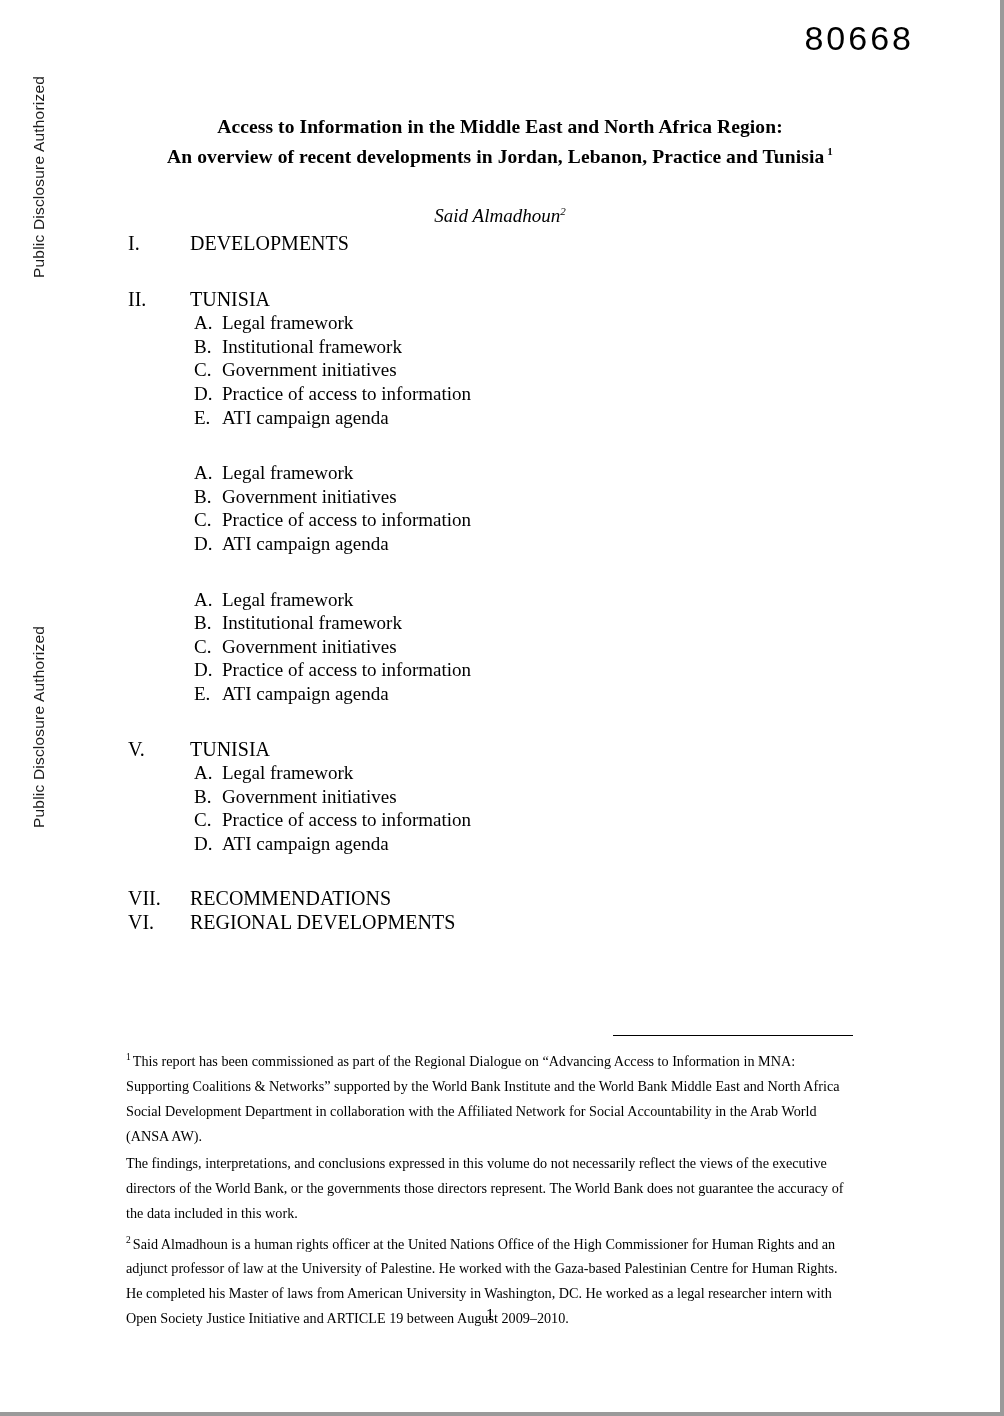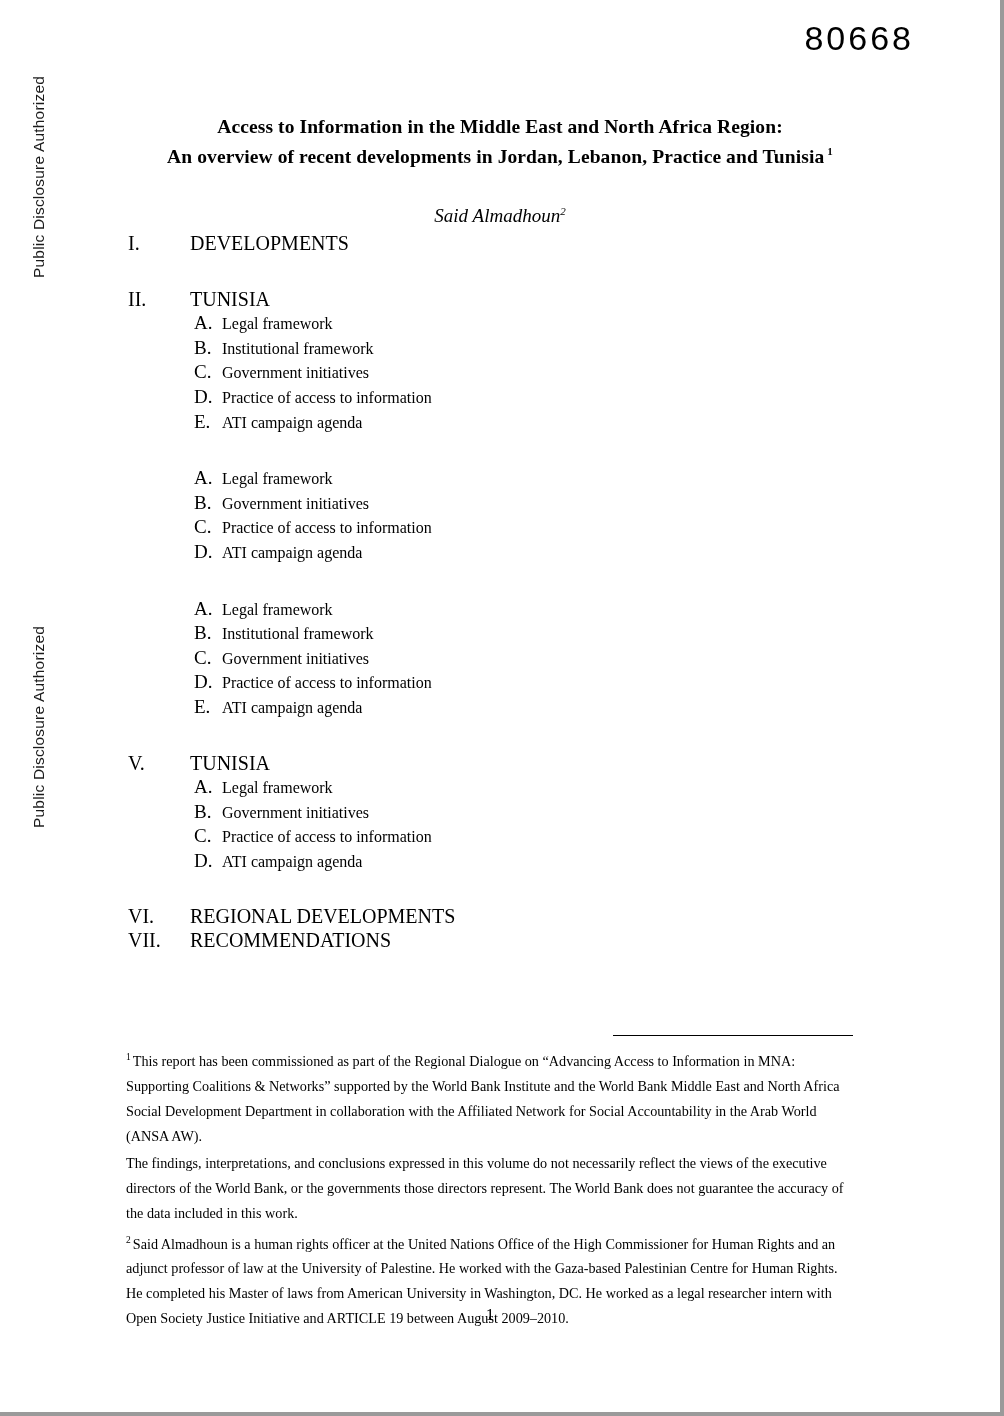--- a/index.html
+++ b/index.html
@@ -116,21 +116,21 @@
     align-items: baseline;
     padding-left: 66px;
     white-space: nowrap;
   }
   .toc-letter {
     display: inline-block;
     width: 28px;
     flex: 0 0 28px;
     font-size: 19px;
   }
-  .toc-sub-label { font-size: 16px; }
+  .toc-sub-label { font-size: 19px; }
 
   
   #footnote-rule {
     position: absolute;
     top: 1035px;
     left: 613px;
     width: 240px;
     height: 0;
     border-top: 1.6px solid #000000;
   }
@@ -271,28 +271,28 @@
           <span class="toc-letter">C.</span>
           <span class="toc-sub-label">Practice of access to information</span>
         </div>
         <div class="toc-sub">
           <span class="toc-letter">D.</span>
           <span class="toc-sub-label">ATI campaign agenda</span>
         </div>
       </div>
       <div class="toc-section tight">
         <div class="toc-head">
+          <span class="toc-numeral">VII.</span>
+          <span class="toc-heading-label">RECOMMENDATIONS</span>
+        </div>
+      </div>
+      <div class="toc-section tight">
+        <div class="toc-head">
           <span class="toc-numeral">VI.</span>
           <span class="toc-heading-label">REGIONAL DEVELOPMENTS</span>
-        </div>
-      </div>
-      <div class="toc-section tight">
-        <div class="toc-head">
-          <span class="toc-numeral">VII.</span>
-          <span class="toc-heading-label">RECOMMENDATIONS</span>
         </div>
       </div>
     </div>
 
   <div id="footnote-rule"></div>
 
   <div id="footnotes">
     <p><sup>1</sup><span>This report has been commissioned as part of the Regional Dialogue on “Advancing Access to Information in MNA: Supporting Coalitions &amp; Networks” supported by the World Bank Institute and the World Bank Middle East and North Africa Social Development Department in collaboration with the Affiliated Network for Social Accountability in the Arab World (ANSA AW).</span></p>
     <p><span>The findings, interpretations, and conclusions expressed in this volume do not necessarily reflect the views of the executive directors of the World Bank, or the governments those directors represent. The World Bank does not guarantee the accuracy of the data included in this work.</span></p>
     <p><sup>2</sup><span>Said Almadhoun is a human rights officer at the United Nations Office of the High Commissioner for Human Rights and an adjunct professor of law at the University of Palestine. He worked with the Gaza-based Palestinian Centre for Human Rights. He completed his Master of laws from American University in Washington, DC. He worked as a legal researcher intern with Open Society Justice Initiative and ARTICLE 19 between August 2009–2010.</span></p>

